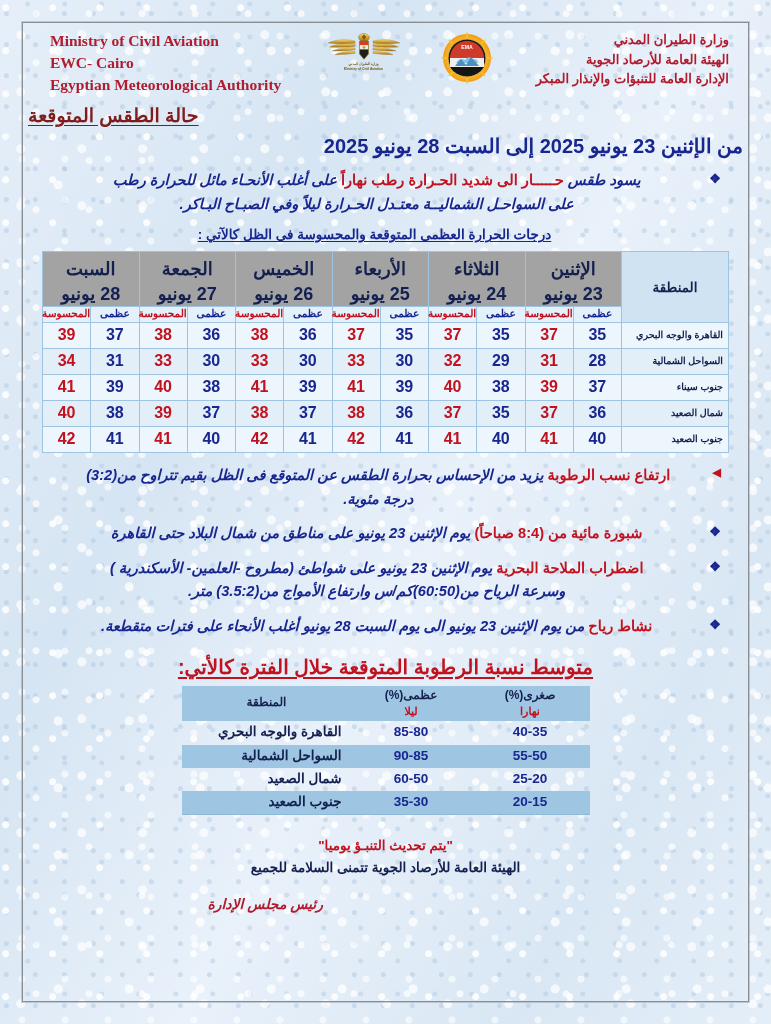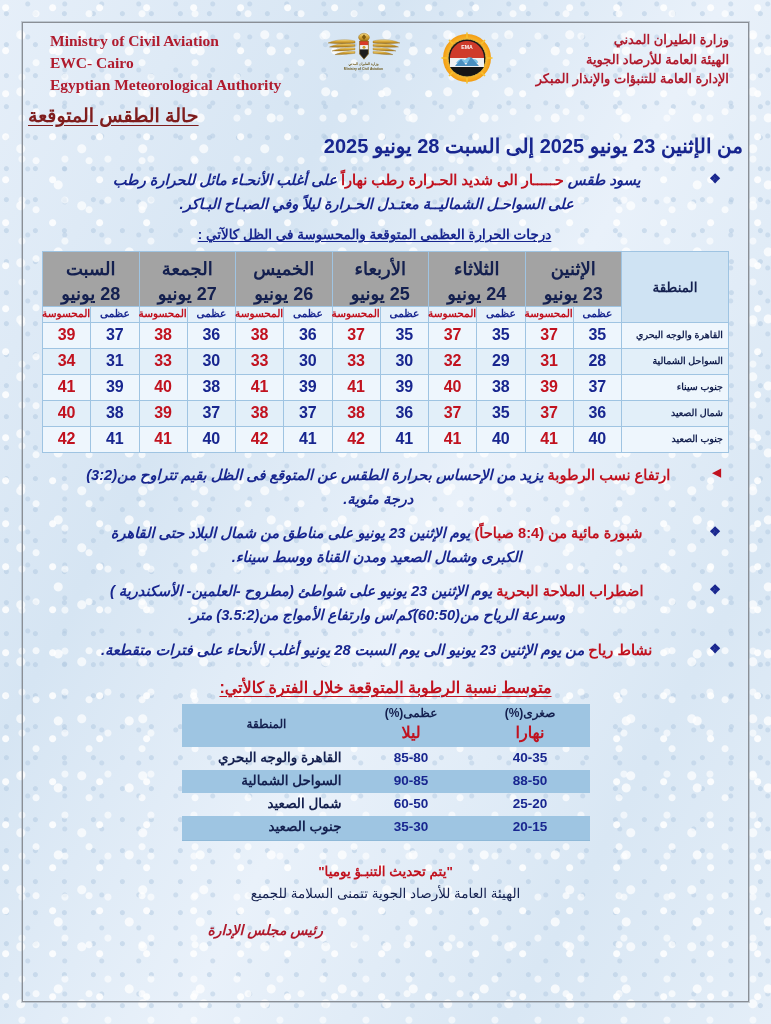--- a/index.html
+++ b/index.html
@@ -194,21 +194,21 @@
     text-align: right;
     padding-right: 5px;
   }
 
   
   .hum-title {
     direction: rtl;
     text-align: center;
     color: #c1121f;
     font-weight: bold;
-    font-size: 16px;
+    font-size: 20px;
     text-decoration: underline;
     text-underline-offset: 3px;
     margin-top: 16px;
   }
   .hum-wrap { display: flex; justify-content: center; margin-top: 7px; }
   table.hum {
     border-collapse: collapse;
     direction: rtl;
     width: 408px;
     table-layout: fixed;
@@ -222,21 +222,21 @@
     display: block;
     color: #14204f;
     font-weight: bold;
     font-size: 12px;
     line-height: 1.45;
   }
   table.hum thead th .l2 {
     display: block;
     color: #c1121f;
     font-weight: bold;
-    font-size: 16px;
+    font-size: 11px;
     line-height: 1.3;
     padding-bottom: 1px;
   }
   table.hum thead th.region-h { width: 170px; }
   table.hum tbody td {
     font-size: 13.5px;
     font-weight: bold;
     color: #18268f;
     line-height: 1.5;
   }
@@ -255,21 +255,21 @@
     text-align: center;
     color: #c1121f;
     font-weight: bold;
     font-size: 13.5px;
     margin-top: 22px;
   }
   .foot-org {
     direction: rtl;
     text-align: center;
     color: #14204f;
-    font-weight: normal;
+    font-weight: bold;
     font-size: 13.5px;
     margin-top: 6px;
   }
   .sign {
     direction: rtl;
     text-align: right;
     color: #b01b2e;
     font-weight: bold;
     font-style: italic;
     font-size: 14px;
@@ -500,21 +500,21 @@
     </table>
   </div>
 
   <div class="bullets" id="bullet-list">
       <div class="blt">
         <span class="mark tri">◀</span>
         <span class="txt"><span class="red">ارتفاع نسب الرطوبة </span><span class="blue">يزيد من الإحساس بحرارة الطقس عن المتوقع  فى الظل بقيم تتراوح من(3:2)</span><br><span class="blue">درجة مئوية.</span></span>
       </div>
       <div class="blt">
         <span class="mark dia">❖</span>
-        <span class="txt"><span class="red">شبورة مائية من (8:4 صباحاً) </span><span class="blue">يوم الإثنين 23 يونيو  على مناطق من شمال البلاد حتى القاهرة</span><br><span class="blue">الكبرى وشمال الصعيد ومدن القناة ووسط سيناء.</span></span>
+        <span class="txt"><span class="red">شبورة مائية من (8:4 صباحاً) </span><span class="blue">يوم الإثنين 23 يونيو  على مناطق من شمال البلاد حتى القاهرة</span><br></span>
       </div>
       <div class="blt">
         <span class="mark dia">❖</span>
         <span class="txt"><span class="red">اضطراب الملاحة البحرية </span><span class="blue">يوم الإثنين 23 يونيو  على شواطئ (مطروح -العلمين- الأسكندرية )</span><br><span class="blue">وسرعة الرياح من(60:50)كم/س وارتفاع الأمواج من(3.5:2) متر.</span></span>
       </div>
       <div class="blt">
         <span class="mark dia">❖</span>
         <span class="txt"><span class="red">نشاط رياح </span><span class="blue">من يوم الإثنين 23 يونيو الى يوم السبت 28 يونيو أغلب الأنحاء على فترات متقطعة.</span></span>
       </div>
     </div>
@@ -537,21 +537,21 @@
           </th>
         </tr>
       </thead>
       <tbody id="hum-body">
           <tr>
             <td>40-35</td>
             <td>85-80</td>
             <td class="region">القاهرة والوجه البحري</td>
           </tr>
           <tr>
-            <td>88-50</td>
+            <td>55-50</td>
             <td>90-85</td>
             <td class="region">السواحل الشمالية</td>
           </tr>
           <tr>
             <td>25-20</td>
             <td>60-50</td>
             <td class="region">شمال الصعيد</td>
           </tr>
           <tr>
             <td>20-15</td>

